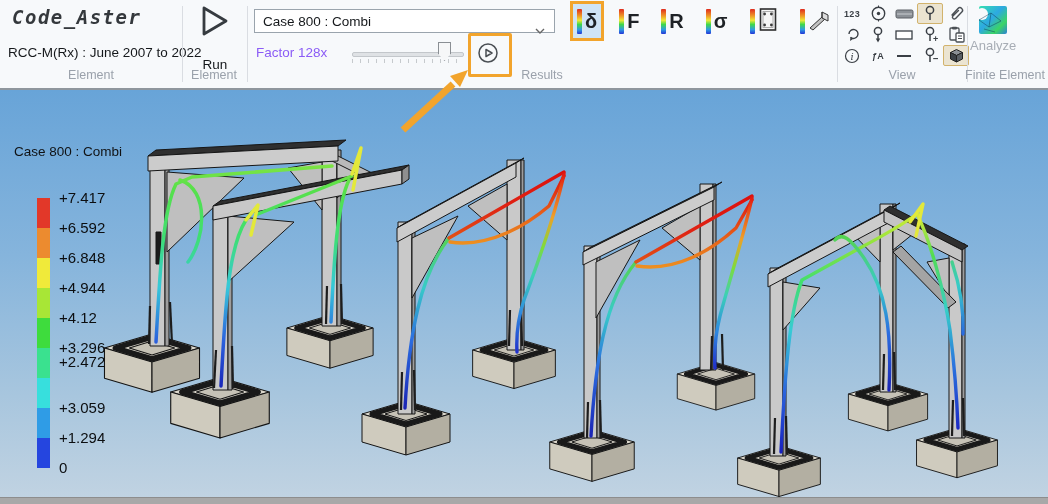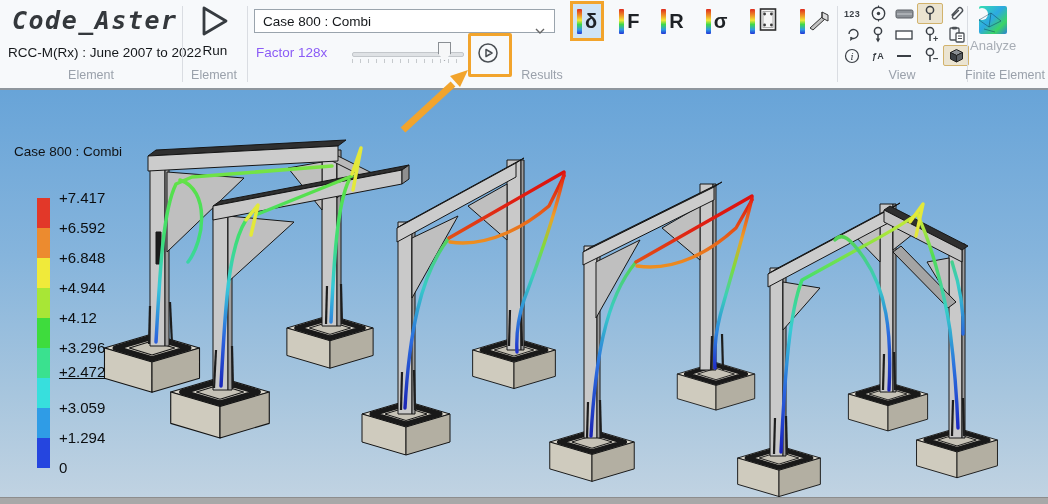--- a/index.html
+++ b/index.html
@@ -3,24 +3,24 @@
 <meta charset="utf-8">
 <style>
   html,body{margin:0;padding:0;background:#e8e8e8;}
   #stage{position:relative;width:1048px;height:504px;overflow:hidden;
          font-family:"Liberation Sans",sans-serif;-webkit-font-smoothing:antialiased;}
   
   #ribbon{position:absolute;left:0;top:0;width:1048px;height:88px;background:#f7f9fb;}
   .sep{position:absolute;top:6px;height:76px;width:1px;background:#dadde2;}
   .gl{position:absolute;top:68px;height:16px;font-size:12.5px;color:#9aa1ab;text-align:center;}
   #logo{position:absolute;left:12px;top:6px;font-family:"DejaVu Sans Mono",monospace;
-        font-weight:bold;font-style:italic;font-size:25px;letter-spacing:1.5px;color:#34383c;}
+        font-weight:bold;font-style:italic;font-size:19px;letter-spacing:1.5px;color:#34383c;}
   #solver-code{position:absolute;left:8px;top:45px;font-size:13.5px;color:#15181b;}
   #run-btn{position:absolute;left:198px;top:4px;width:34px;height:54px;cursor:default;}
-  #run-label{display:block;text-align:center;font-size:13.5px;color:#15181b;margin-top:1px;}
+  #run-label{display:block;text-align:center;font-size:13.5px;color:#15181b;margin-top:15px;}
   #case-select{position:absolute;left:254px;top:9px;width:301px;height:24px;background:#fff;
         border:1px solid #9aa4ad;box-sizing:border-box;font-size:13.5px;color:#15181b;
         display:flex;align-items:center;padding-left:8px;}
   #case-chevron{position:absolute;right:8px;top:9px;}
   #factor-label{position:absolute;left:256px;top:45px;font-size:13.5px;color:#8b5cf6;}
   #slider-track{position:absolute;left:352px;top:52px;width:110px;height:3px;background:#dfe2e5;
         border:1px solid #c3c7cb;border-radius:2px;}
   #slider-ticks{position:absolute;left:352px;top:59px;width:112px;height:4px;
         background:repeating-linear-gradient(90deg,#c6cacd 0 1px,transparent 1px 8px);}
   #slider-thumb{position:absolute;left:438px;top:42px;width:13px;height:19px;background:#f6f7f8;
@@ -493,21 +493,21 @@
           <div class="seg" style="background: rgb(47, 156, 230);"></div>
           <div class="seg" style="background: rgb(37, 69, 223);"></div>
         </div>
       <div id="legend-labels">
           <div class="lbl" style="top: -9px;">+7.417</div>
           <div class="lbl" style="top: 21px;">+6.592</div>
           <div class="lbl" style="top: 51px;">+6.848</div>
           <div class="lbl" style="top: 81px;">+4.944</div>
           <div class="lbl" style="top: 111px;">+4.12</div>
           <div class="lbl" style="top: 141px;">+3.296</div>
-          <div class="lbl" style="top: 165px; text-decoration: underline;">+2.472</div>
+          <div class="lbl" style="top: 155px;">+2.472</div>
           <div class="lbl" style="top: 201px;">+3.059</div>
           <div class="lbl" style="top: 231px;">+1.294</div>
           <div class="lbl" style="top: 261px;">0</div>
         </div>
     </div>
   </div>
 
   <div id="bottom-strip"></div>
 
   <svg id="annot-arrow" width="1048" height="504">

